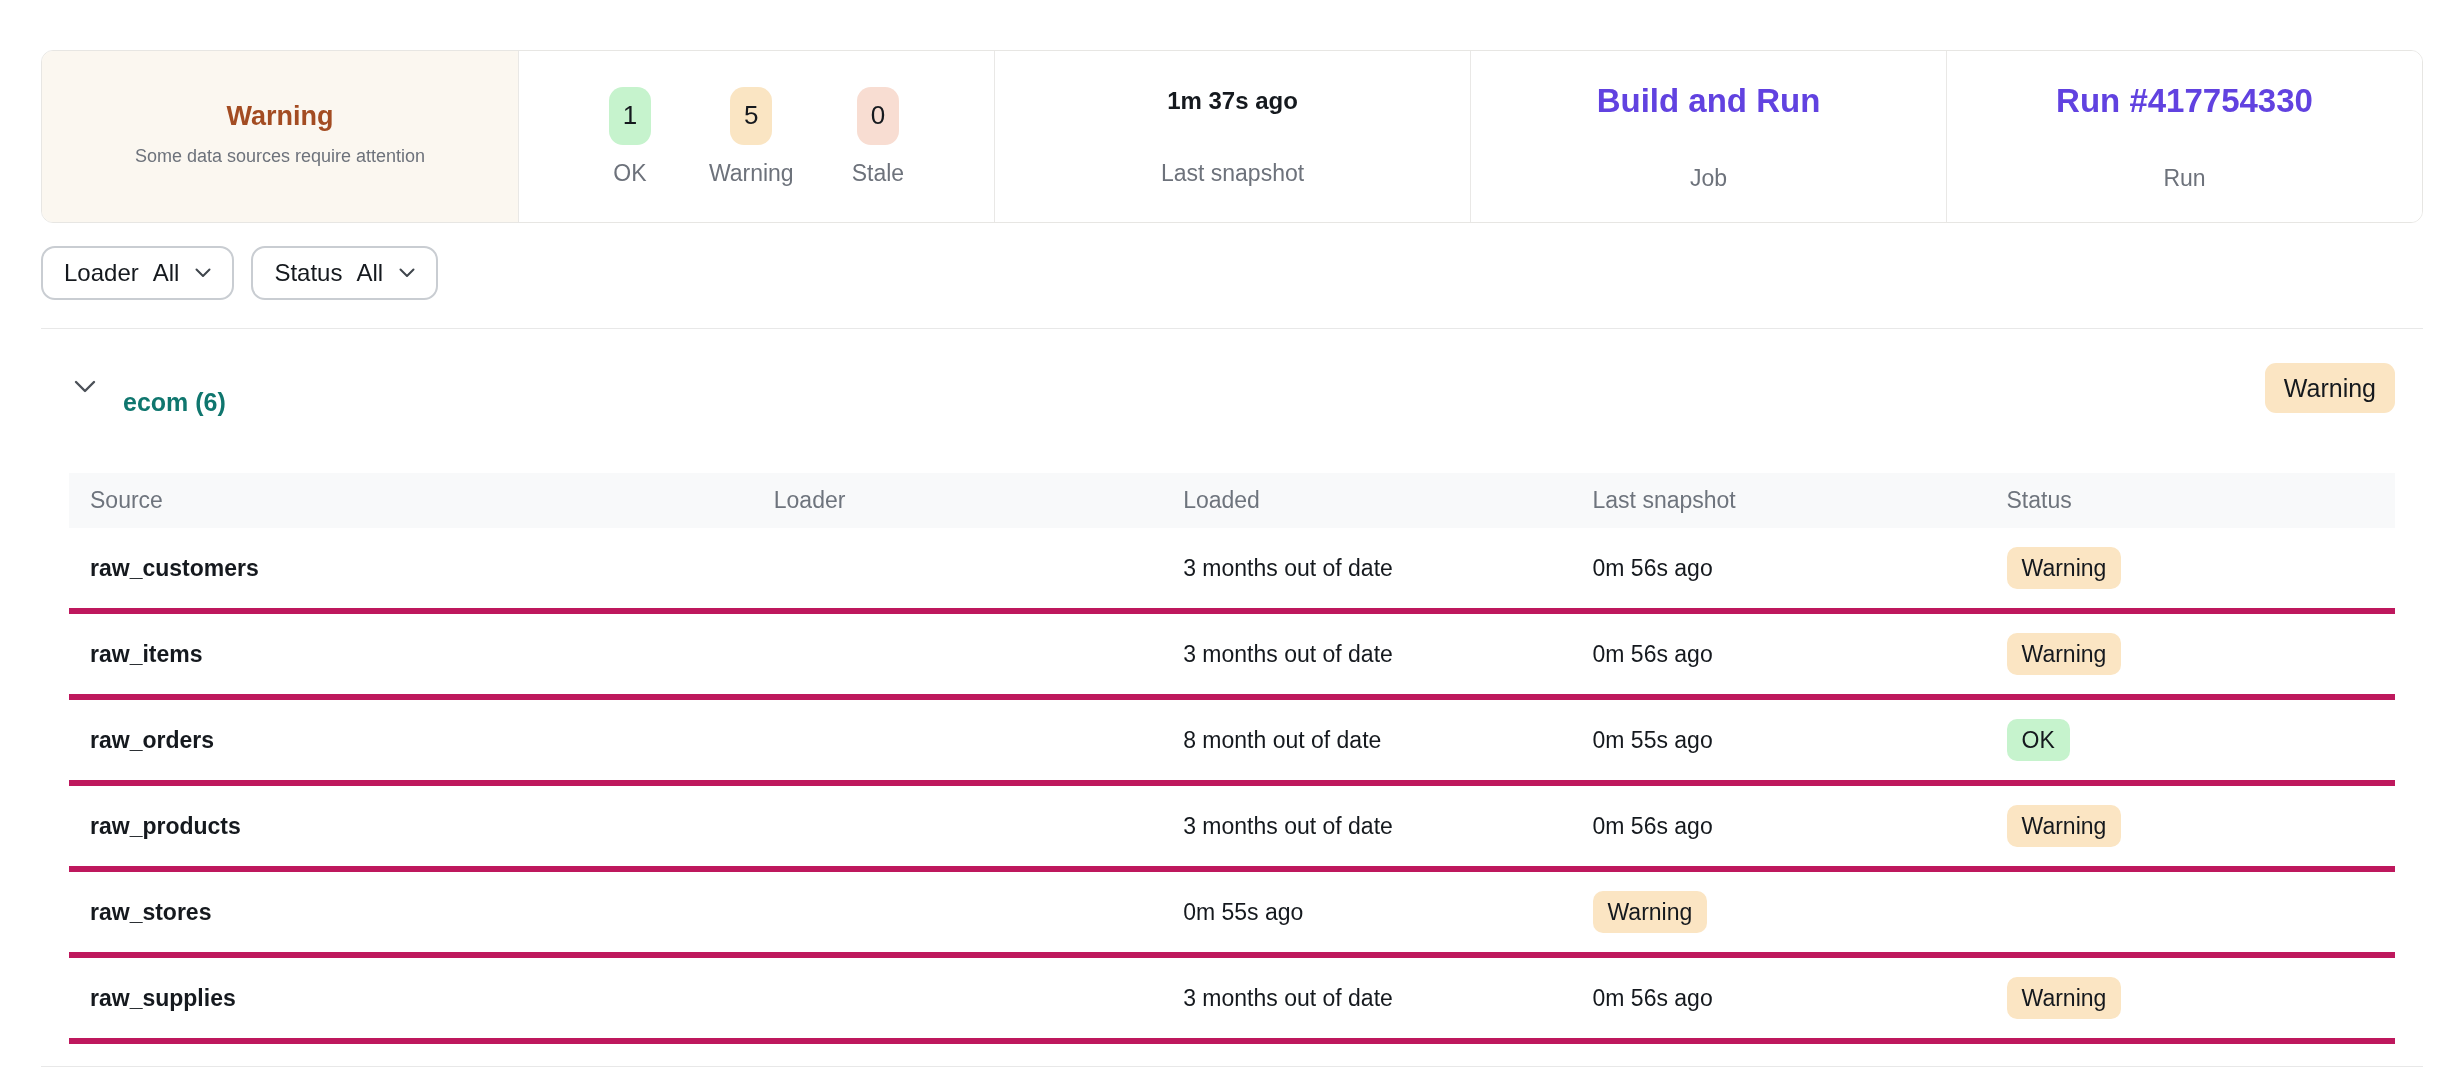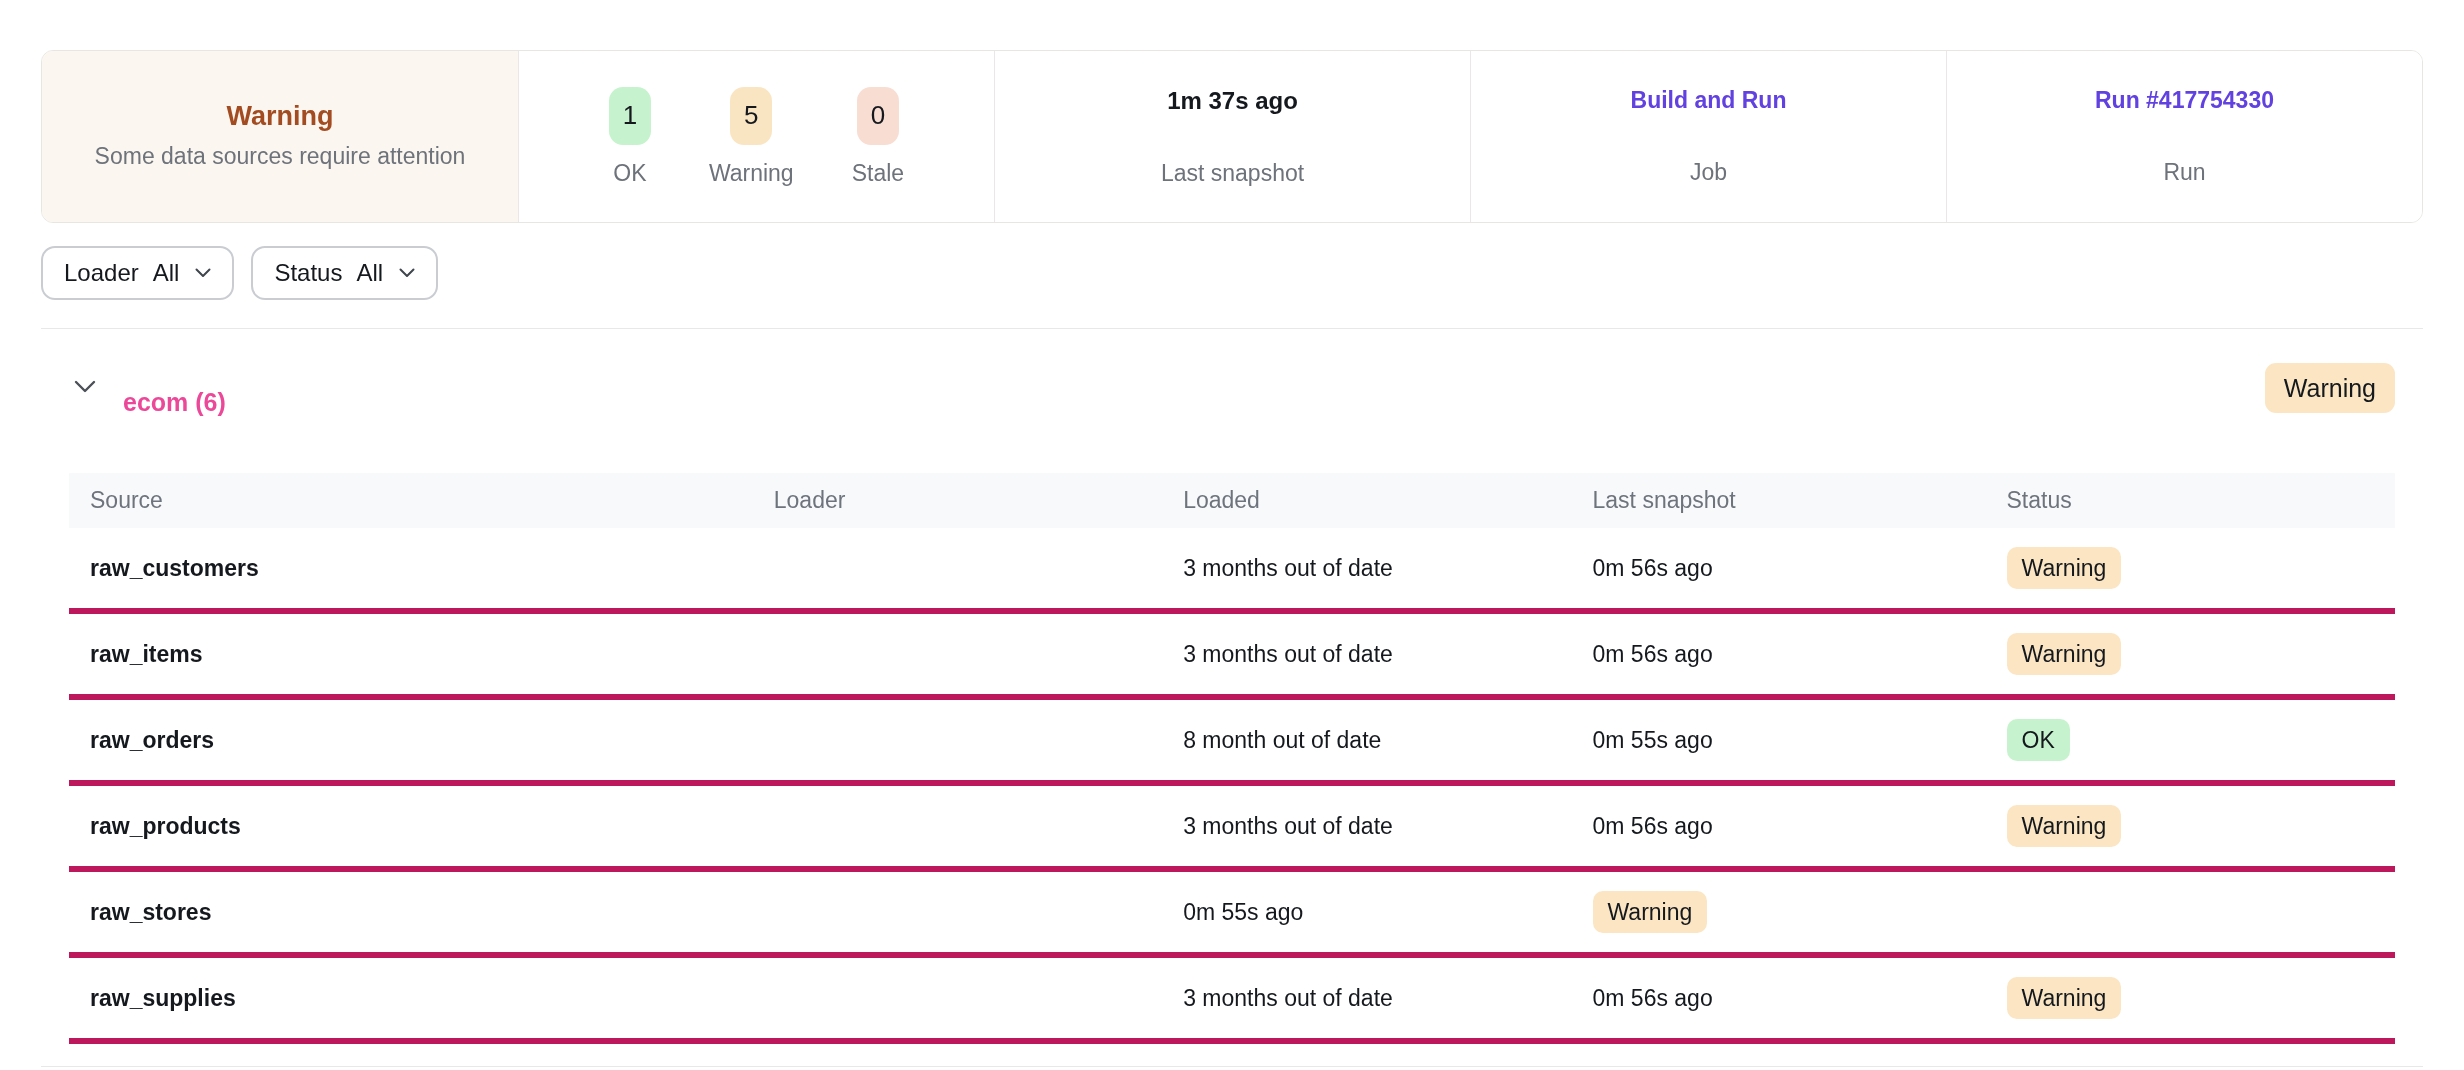--- a/index.html
+++ b/index.html
@@ -24,38 +24,38 @@
   }
   .summary-cell {
     display: flex; flex-direction: column;
     align-items: center; justify-content: center;
     border-left: 1px solid #e9e8e6;
     background: #ffffff;
   }
   .summary-cell.first { border-left: none; background: #fbf7f0; }
   .status-title { font-size: 27px; font-weight: 700; color: #a34c22; }
   .status-subtitle {
-    margin-top: 9px; font-size: 23px; line-height: 31px;
+    margin-top: 9px; font-size: 18px; line-height: 31px;
     color: #6d727b; text-align: center; max-width: 400px;
   }
   .counts-row { display: flex; gap: 58px; align-items: flex-start; }
   .count-group { display: flex; flex-direction: column; align-items: center; gap: 15px; }
   .pill {
     min-width: 42px; height: 58px; padding: 0 9px;
     border-radius: 14px;
     display: flex; align-items: center; justify-content: center;
     font-size: 26px; font-weight: 500; color: #15191e;
   }
   .pill-ok { background: #c6f3cd; }
   .pill-warning { background: #fae5c3; }
   .pill-stale { background: #f8ddd2; }
   .cell-label { font-size: 23px; color: #6d727b; }
   .stat-value { font-size: 24px; font-weight: 600; color: #15191e; }
   .stat-stack { display: flex; flex-direction: column; align-items: center; gap: 45px; }
-  .link-value { font-size: 23px; font-weight: 700; color: #6142e0; cursor: pointer; text-decoration: none; }
+  .link-value { font-size: 33px; font-weight: 700; color: #6142e0; cursor: pointer; text-decoration: none; }
 
   
   .filters { margin-top: 23px; display: flex; gap: 17px; }
   .filter-btn {
     height: 54px; padding: 0 21px;
     border: 2px solid #c9cdd2; border-radius: 14px;
     background: #ffffff;
     display: flex; align-items: center; gap: 14px;
     font-size: 24px; font-weight: 500; color: #15191e;
     font-family: "Liberation Sans", sans-serif;
@@ -65,21 +65,21 @@
 
   .divider { margin-top: 28px; border-top: 1px solid #e8e8e8; }
 
   
   .group-header {
     margin: 28px 28px 0 28px;
     height: 62px;
     display: flex; align-items: center;
   }
   .group-toggle { display: flex; align-items: center; cursor: pointer; background: none; border: none; padding: 4px; }
-  .group-name { margin-left: 22px; font-size: 25px; font-weight: 700; color: #ec4899; margin-top: 29px; }
+  .group-name { margin-left: 22px; font-size: 25px; font-weight: 700; color: #0f766e; margin-top: 29px; }
   .group-spacer { flex: 1; }
 
   .badge {
     display: inline-flex; align-items: center; width: fit-content;
     padding: 8px 15px; border-radius: 10px;
     font-size: 23px; color: #15191e; line-height: 1.15;
   }
   .badge-ok { background: #c6f3cd; }
   .badge-warning { background: #fbe5c3; }
   .badge-lg { font-size: 25px; padding: 11px 19px; border-radius: 11px; }

